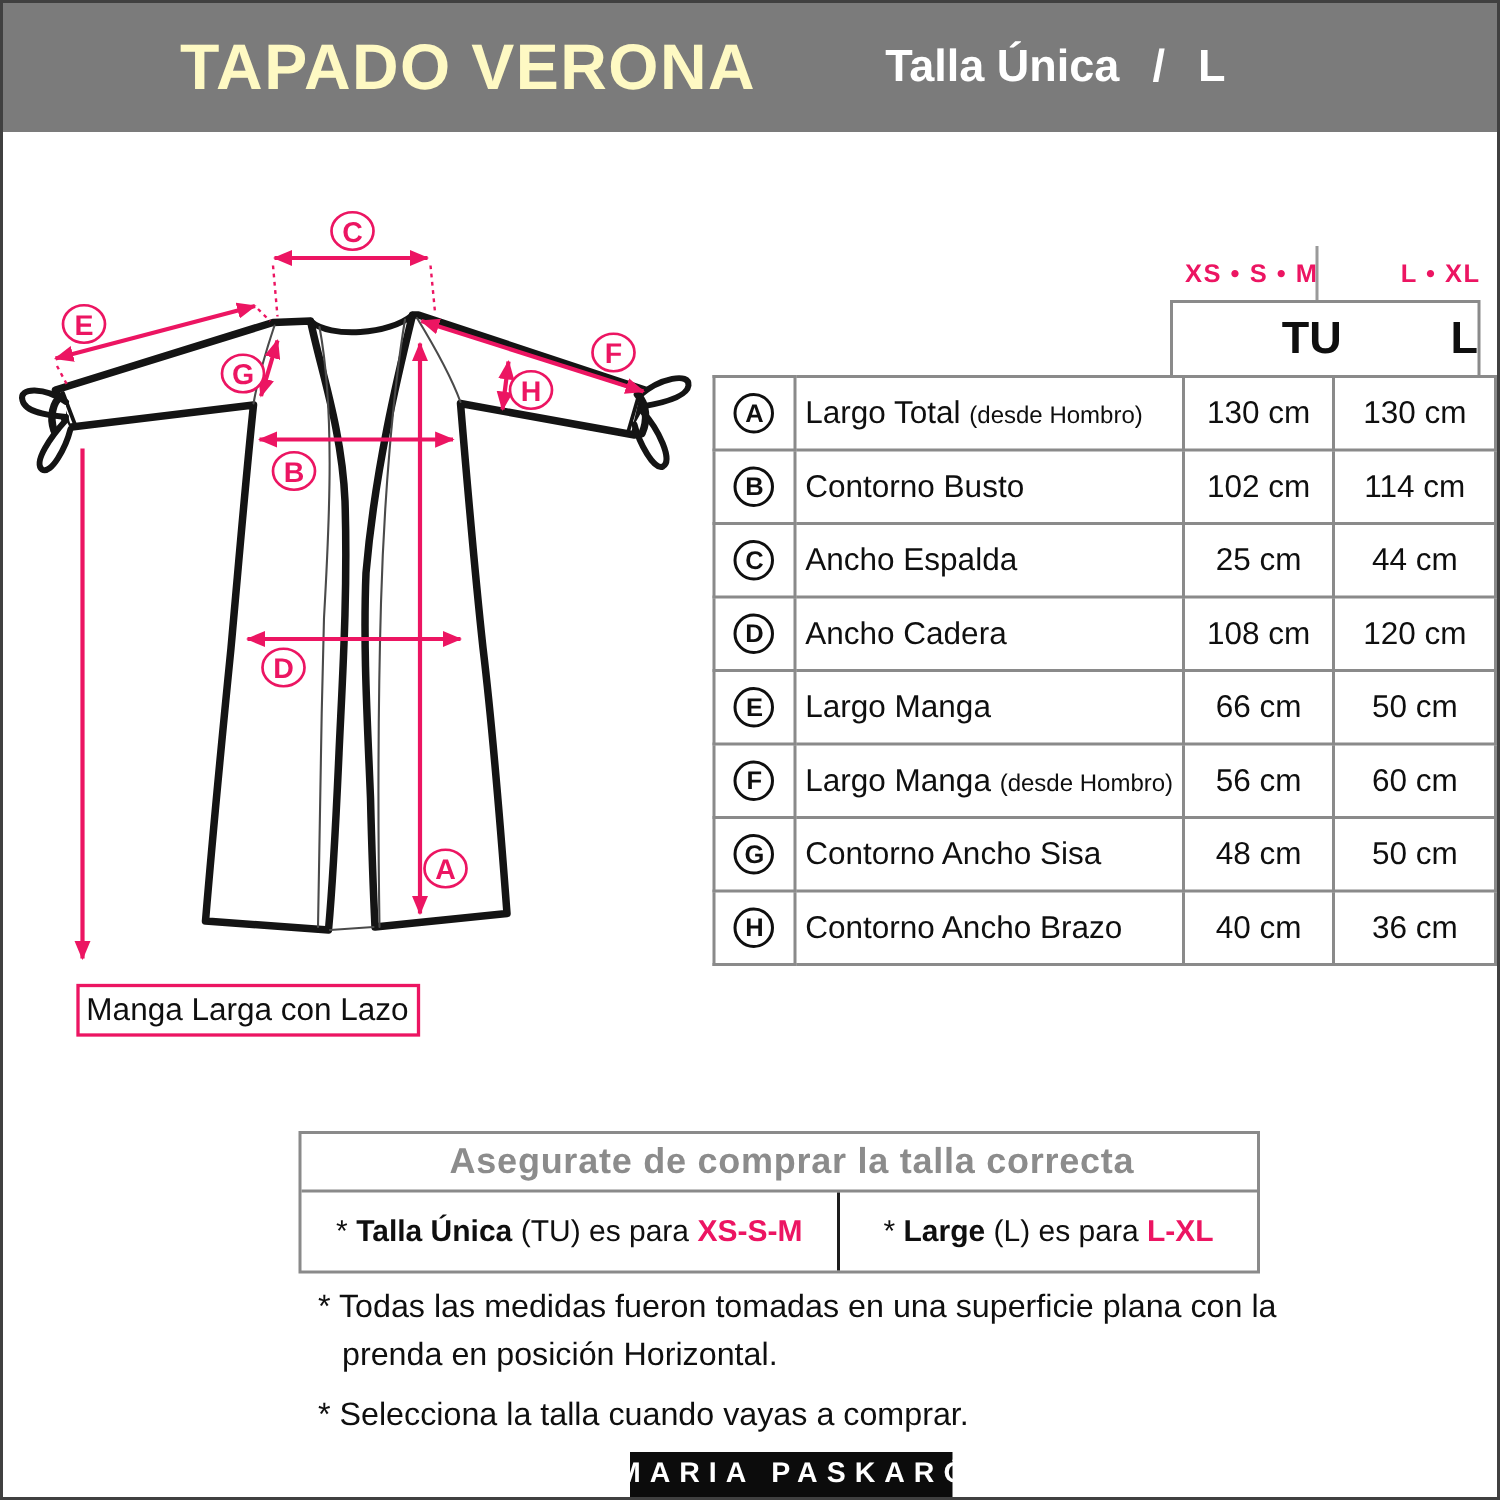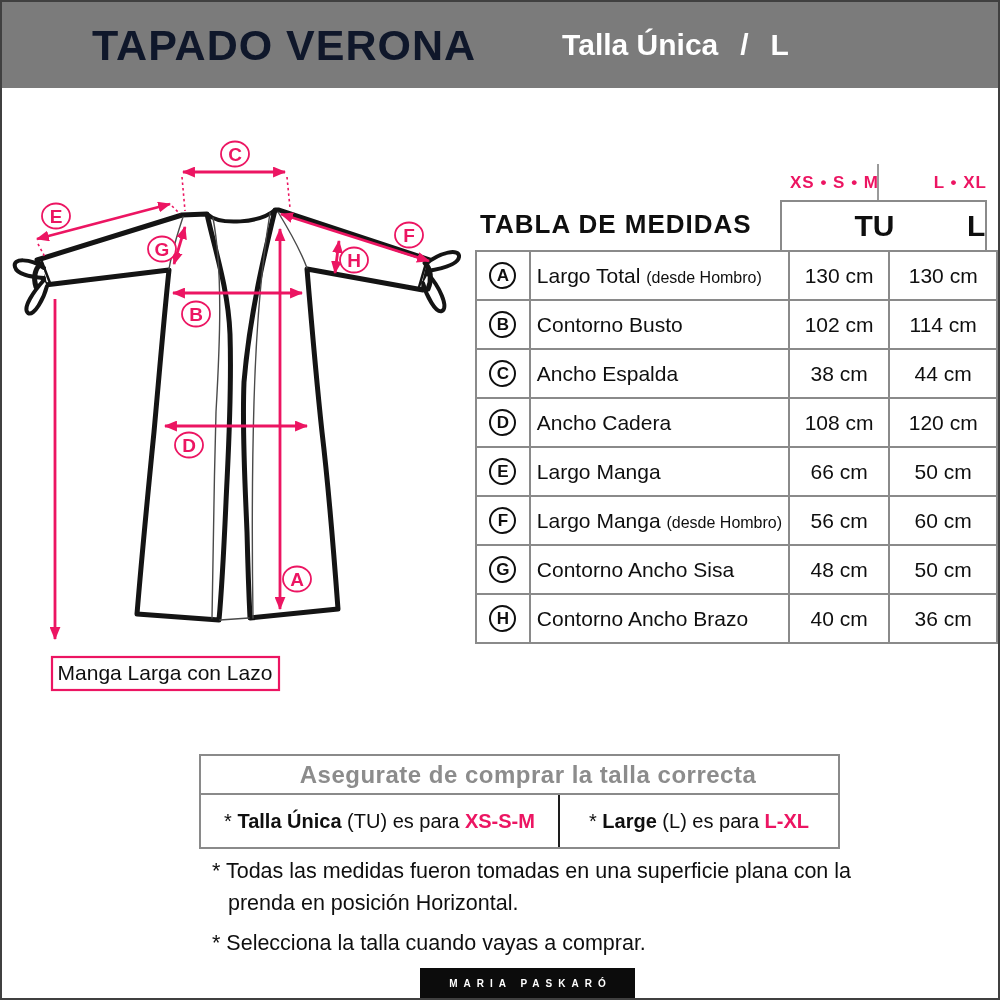--- a/index.html
+++ b/index.html
@@ -4,21 +4,21 @@
 <style>
   html,body{margin:0;padding:0;background:#fff;}
   .page{
     position:relative;width:1000px;height:1000px;box-sizing:border-box;
     border:2px solid #404040;background:#ffffff;overflow:hidden;
     font-family:"Liberation Sans","DejaVu Sans",sans-serif;color:#0f0f0f;
   }
   
   .topbar{position:absolute;left:0;top:0;width:100%;height:86px;background:#7b7b7b;
     display:flex;align-items:center;}
-  .topbar .title{margin-left:90px;color:#0f172a;font-weight:bold;font-size:43px;letter-spacing:1px;white-space:nowrap;}
+  .topbar .title{margin-left:118px;color:#fef9c3;font-weight:bold;font-size:43px;letter-spacing:1px;white-space:nowrap;}
   .topbar .sizegrp{margin-left:86px;display:flex;align-items:center;gap:22px;color:#fff;font-weight:bold;font-size:30px;white-space:nowrap;}
   
   svg.diagram{position:absolute;left:0;top:87px;}
   .mtxt{font-family:"Liberation Sans","DejaVu Sans",sans-serif;font-weight:bold;font-size:19px;fill:#EC1562;}
   .boxtxt{font-family:"Liberation Sans","DejaVu Sans",sans-serif;font-size:21px;fill:#0f0f0f;}
   
   .tbl-title{position:absolute;left:478px;top:207px;font-size:26px;font-weight:bold;letter-spacing:1px;}
   .szlbl{position:absolute;top:171px;font-size:17px;font-weight:bold;color:#EC1562;text-align:right;letter-spacing:1px;white-space:nowrap;}
   .szlbl.g1{left:778px;width:99px;}
   .szlbl.g2{left:877px;width:108px;}
@@ -47,21 +47,21 @@
   .assure .avd{width:2px;background:#1d1d1d;}
   .assure .acell.right{flex:1;}
   .assure b{font-weight:bold;}
   .pink{color:#EC1562;font-weight:bold;}
   
   .fnotes{position:absolute;left:210px;top:853px;width:648px;font-size:21.5px;line-height:1.5;}
   .fnotes p{margin:0 0 7px 0;text-indent:-16px;padding-left:16px;}
   
   .brandbox{position:absolute;left:418px;bottom:0;width:215px;height:30px;background:#0c0c0c;
     display:flex;align-items:center;justify-content:center;}
-  .brandbox span{color:#fff;font-weight:bold;font-size:10px;letter-spacing:6px;text-indent:6px;white-space:nowrap;}
+  .brandbox span{color:#fff;font-weight:bold;font-size:19px;letter-spacing:6px;text-indent:6px;white-space:nowrap;}
 </style>
 </head>
 <body>
 
 <div class="page">
 
   <div class="topbar">
     <span class="title">TAPADO VERONA</span>
     <span class="sizegrp">
       <span>Talla Única</span>
@@ -175,21 +175,20 @@
           <text class="mtxt" x="295" y="584" text-anchor="middle">A</text>
         </g>
     </g>
 
     <g>
       <rect x="50" y="655" width="227" height="33" fill="#fff" stroke="#EC1562" stroke-width="2.2"></rect>
       <text class="boxtxt" x="163" y="678" text-anchor="middle">Manga Larga con Lazo</text>
     </g>
   </svg>
 
-  <div class="tbl-title">TABLA DE MEDIDAS</div>
   <div class="szlbl g1">XS • S • M</div>
   <div class="szlbl g2">L • XL</div>
   <div class="szdiv"></div>
 
   <div class="colhead">
     <div class="cell">TU</div>
     <div class="vd"></div>
     <div class="cell last">L</div>
   </div>
 
@@ -203,21 +202,21 @@
       </tr>
       <tr>
         <td class="c-letter"><span class="lcirc">B</span></td>
         <td class="c-desc"><span>Contorno Busto</span> <span class="note"></span></td>
         <td class="c-tu">102 cm</td>
         <td class="c-l">114 cm</td>
       </tr>
       <tr>
         <td class="c-letter"><span class="lcirc">C</span></td>
         <td class="c-desc"><span>Ancho Espalda</span> <span class="note"></span></td>
-        <td class="c-tu">38 cm</td>
+        <td class="c-tu">25 cm</td>
         <td class="c-l">44 cm</td>
       </tr>
       <tr>
         <td class="c-letter"><span class="lcirc">D</span></td>
         <td class="c-desc"><span>Ancho Cadera</span> <span class="note"></span></td>
         <td class="c-tu">108 cm</td>
         <td class="c-l">120 cm</td>
       </tr>
       <tr>
         <td class="c-letter"><span class="lcirc">E</span></td>

